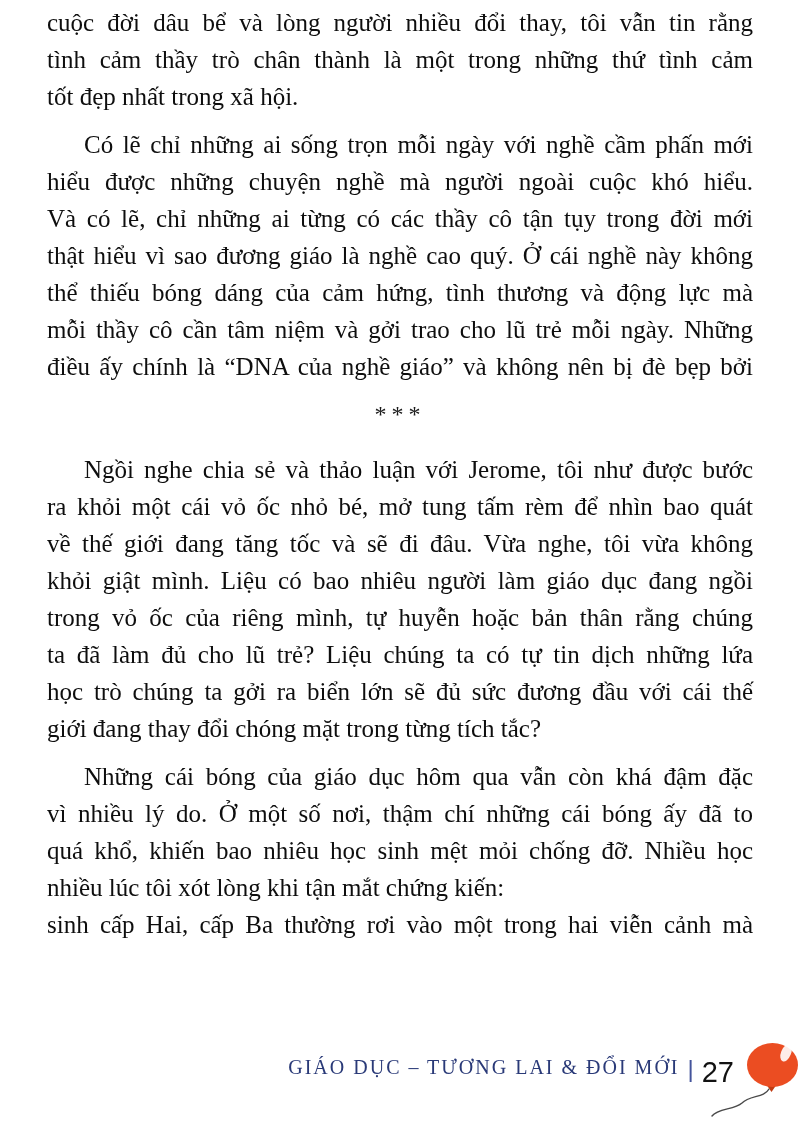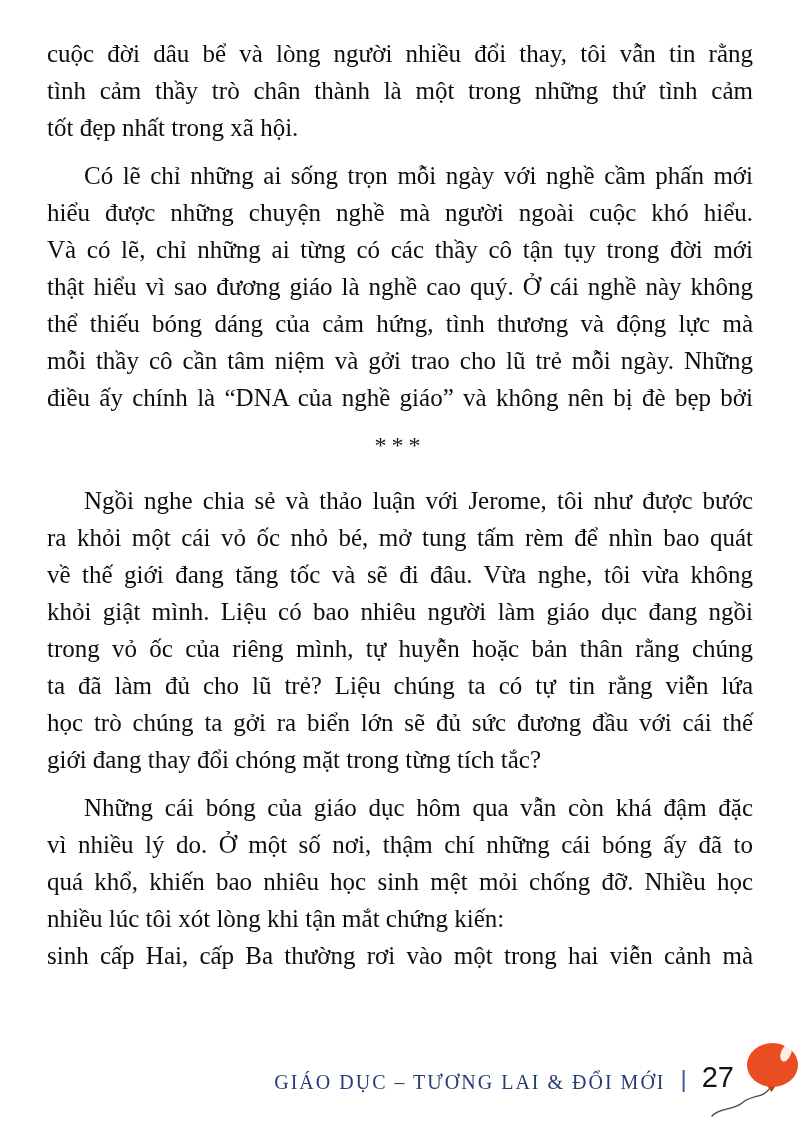--- a/index.html
+++ b/index.html
@@ -10,21 +10,20 @@
     background: #ffffff;
     overflow: hidden;
     font-family: "Liberation Serif", serif;
   }
   .content {
     position: absolute;
     left: 47px;
     right: 47px;
     top: 4px;
     color: #0e0e0e;
-    margin-top: 31px;
   }
   .para { margin: 0 0 11px 0; }
   .line {
     font-size: 25px;
     line-height: 37px;
     text-align: justify;
     text-align-last: justify;
     color: #0e0e0e;
   }
   .line.indent { padding-left: 37px; }
@@ -43,22 +42,22 @@
     top: 1056px;
     width: 800px;
     height: 40px;
   }
   .footer-inner {
     position: absolute;
     right: 66px;
     top: 0;
     height: 38px;
     display: flex;
-    align-items: flex-end;
-    gap: 15px;
+    align-items: flex-start;
+    gap: 8px;
     white-space: nowrap;
   }
   .running-title {
     font-family: "Liberation Serif", serif;
     font-size: 20px;
     letter-spacing: 2px;
     color: #2a3a78;
   }
   .footer-divider {
     font-family: "Liberation Sans", sans-serif;
@@ -105,21 +104,21 @@
     </div>
 
     <div class="separator">***</div>
 
     <div class="para">
       <div class="line indent">Ngồi nghe chia sẻ và thảo luận với Jerome, tôi như được bước</div>
       <div class="line">ra khỏi một cái vỏ ốc nhỏ bé, mở tung tấm rèm để nhìn bao quát</div>
       <div class="line">về thế giới đang tăng tốc và sẽ đi đâu. Vừa nghe, tôi vừa không</div>
       <div class="line">khỏi giật mình. Liệu có bao nhiêu người làm giáo dục đang ngồi</div>
       <div class="line">trong vỏ ốc của riêng mình, tự huyễn hoặc bản thân rằng chúng</div>
-      <div class="line">ta đã làm đủ cho lũ trẻ? Liệu chúng ta có tự tin rằng viễn lứa</div>
+      <div class="line">ta đã làm đủ cho lũ trẻ? Liệu chúng ta có tự tin dịch những lứa</div>
       <div class="line">học trò chúng ta gởi ra biển lớn sẽ đủ sức đương đầu với cái thế</div>
       <div class="line last">giới đang thay đổi chóng mặt trong từng tích tắc?</div>
     </div>
 
     <div class="para">
       <div class="line indent">Những cái bóng của giáo dục hôm qua vẫn còn khá đậm đặc</div>
       <div class="line">vì nhiều lý do. Ở một số nơi, thậm chí những cái bóng ấy đã to</div>
       <div class="line">quá khổ, khiến bao nhiêu học sinh mệt mỏi chống đỡ. Nhiều học</div>
       <div class="line last">nhiều lúc tôi xót lòng khi tận mắt chứng kiến:</div>
       <div class="line">sinh cấp Hai, cấp Ba thường rơi vào một trong hai viễn cảnh mà</div>

